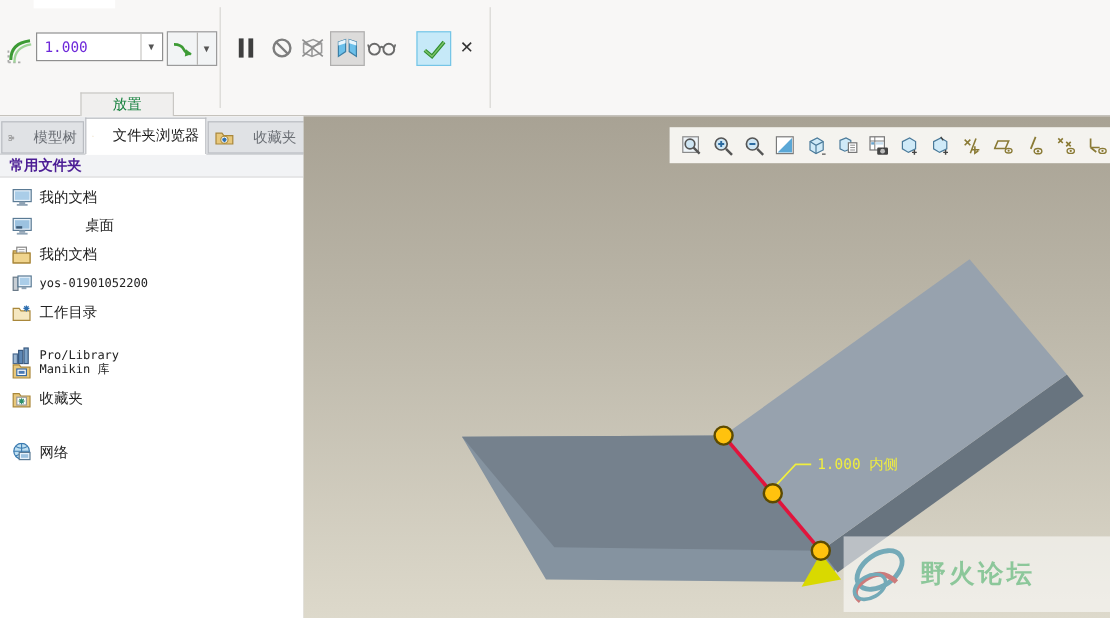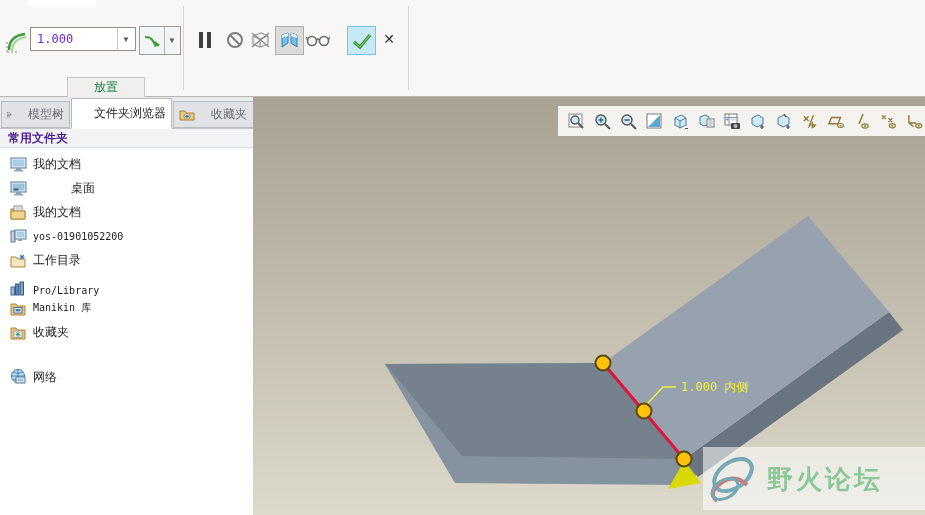--- a/index.html
+++ b/index.html
@@ -41,21 +41,21 @@
   
   #viewport{left:253px;top:97px;width:672px;height:418px;background:linear-gradient(#a8a294,#b9b4a6 35%,#ddd9cb);text-align:right;}
   #gfx-toolbar{position:absolute;left:305px;top:9px;width:367px;height:30px;background:rgba(251,250,246,0.92);
        display:flex;align-items:center;gap:9px;padding-left:10px;box-sizing:border-box;}
   #gfx-toolbar .gi{width:17px;height:17px;display:flex;align-items:center;justify-content:center;}
   #scene{position:absolute;left:0;top:0;width:672px;height:418px;}
   #dim-label{font-family:"DejaVu Sans Mono","Liberation Mono",monospace;font-size:12px;}
   #watermark{position:absolute;left:450px;top:350px;width:222px;height:63px;background:rgba(255,255,255,0.55);
        display:flex;align-items:center;}
   #wm-text{display:flex;flex-direction:column;margin-left:2px;}
-  #wm-title{font-size:26px;font-weight:bold;color:#8cc79a;letter-spacing:3px;line-height:26px;}
+  #wm-title{font-size:21px;font-weight:bold;color:#8cc79a;letter-spacing:3px;line-height:26px;}
   #wm-url{font-size:16px;color:#b5d6b2;line-height:18px;}
   svg{display:block;}
 </style>
 </head>
 <body>
 
 <div id="ribbon" class="abs">
   <div id="qat-stub" class="abs"></div>
 
   <div class="abs" style="left:5px;top:28px;width:22px;height:26px;">
@@ -202,21 +202,21 @@
     </svg>
     <span class="lbl mono">yos-01901052200</span>
   </div>
   <div class="f-item" style="top:151px;">
     <svg width="17" height="15" viewBox="0 0 17 15">
       <path d="M1 4 h5 l1.5 2 H15 v8 H1 Z" fill="#f5e7c0" stroke="#a9873a"></path>
       <path d="M12 1.5 v5 M9.5 4 h5 M10.2 2.2 l3.6 3.6 M13.8 2.2 l-3.6 3.6" stroke="#2e6fb0" stroke-width="1"></path>
     </svg>
     <span class="lbl">工作目录</span>
   </div>
-  <div class="f-item" style="top:175px;align-items:flex-end;">
+  <div class="f-item" style="top:187px;">
     <svg width="17" height="15" viewBox="0 0 17 15">
       <rect x="1" y="6" width="3.5" height="8" fill="#9db8d2" stroke="#4a6a90"></rect>
       <rect x="5.5" y="3" width="3.5" height="11" fill="#5d87b5" stroke="#3a5a80"></rect>
       <rect x="10" y="1" width="3.5" height="13" fill="#7da3c8" stroke="#3a5a80"></rect>
     </svg>
     <span class="lbl mono">Pro/Library</span>
   </div>
   <div class="f-item" style="top:199px;">
     <svg width="17" height="15" viewBox="0 0 17 15">
       <path d="M1 3 h5 l1.5 2 H15 v9 H1 Z" fill="#e8c87c" stroke="#a9873a"></path>

